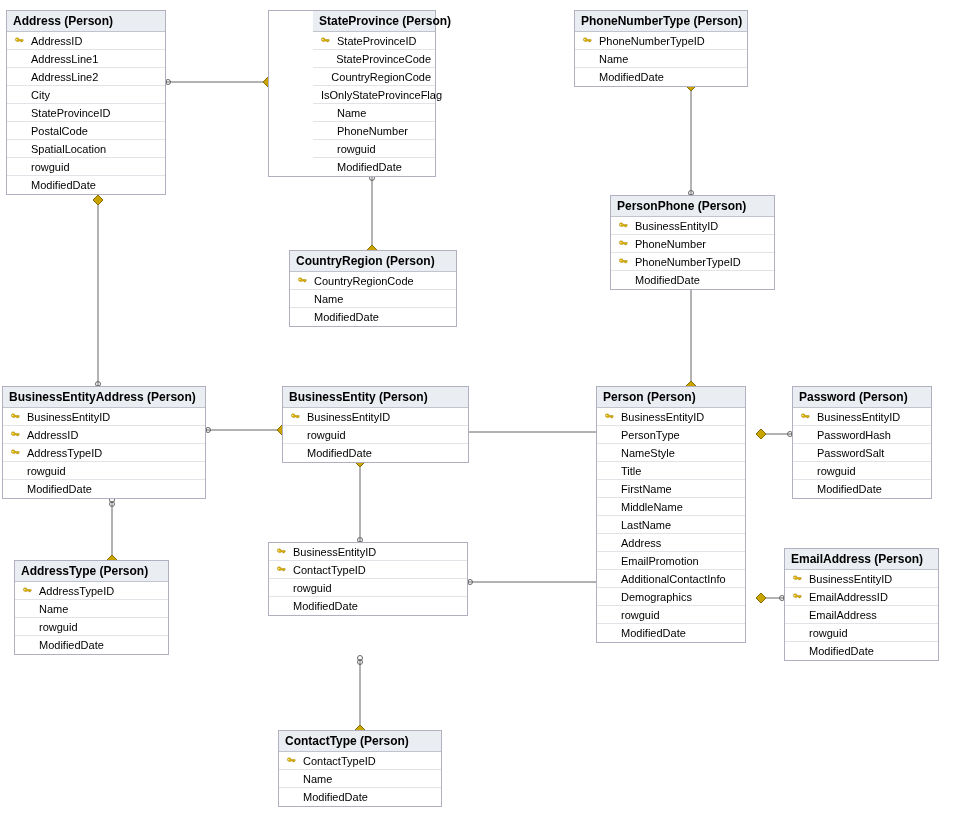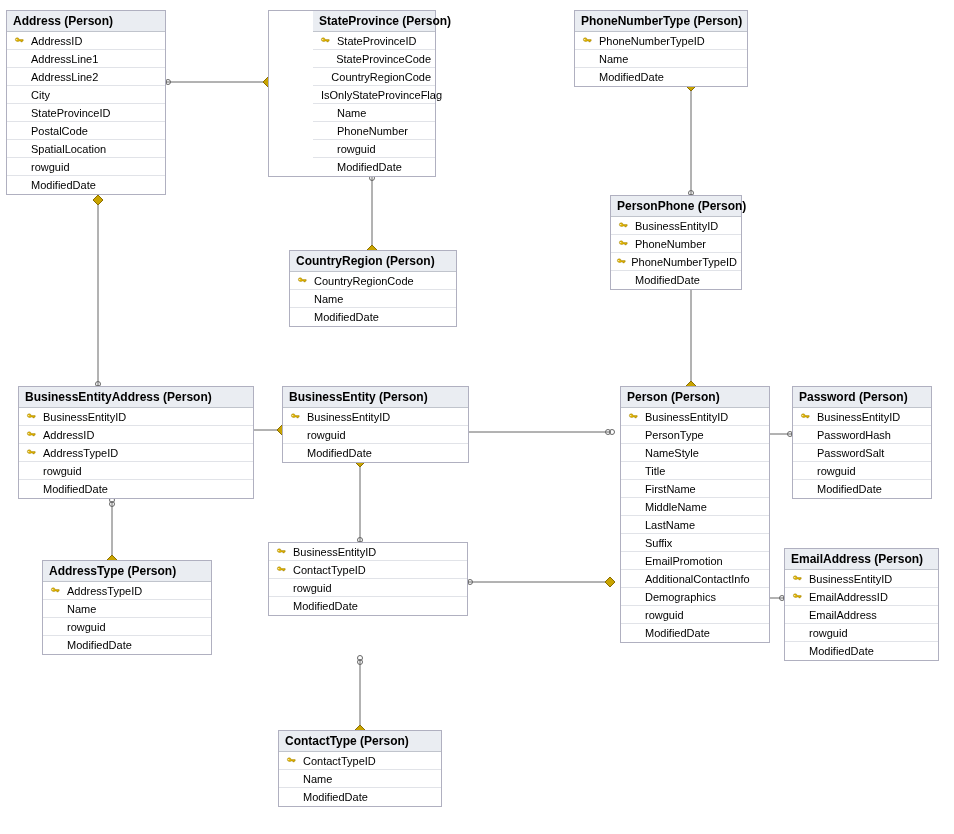--- a/index.html
+++ b/index.html
@@ -194,21 +194,21 @@
     </div>
     <div class="row">
       <span class="key-cell"></span>
       <span class="col-name">Name</span>
     </div>
     <div class="row">
       <span class="key-cell"></span>
       <span class="col-name">ModifiedDate</span>
     </div>
   </div>
-<div class="table" style="left:610px; top:195px; width:132px;">
+<div class="table" style="left:610px; top:195px; width:165px;">
     <div class="table-header">PersonPhone (Person)</div>
     <div class="row">
       <span class="key-cell">
         <svg class="icon-key" viewBox="0 0 24 24">
           <path fill="#e1b400" stroke="#9a7b00" stroke-width="1" d="M7 14a4 4 0 1 1 4-4l9 0 0 3-2 0 0 2-3 0 0-2-4 0a4 4 0 0 1-4 1z"></path>
           <circle cx="6" cy="10" r="1.2" fill="#fff"></circle>
         </svg>
       </span>
       <span class="col-name">BusinessEntityID</span>
     </div>
@@ -248,21 +248,21 @@
     </div>
     <div class="row">
       <span class="key-cell"></span>
       <span class="col-name">Name</span>
     </div>
     <div class="row">
       <span class="key-cell"></span>
       <span class="col-name">ModifiedDate</span>
     </div>
   </div>
-<div class="table" style="left:2px; top:386px; width:236px;margin-left:16px;">
+<div class="table" style="left:2px; top:386px; width:204px;">
     <div class="table-header">BusinessEntityAddress (Person)</div>
     <div class="row">
       <span class="key-cell">
         <svg class="icon-key" viewBox="0 0 24 24">
           <path fill="#e1b400" stroke="#9a7b00" stroke-width="1" d="M7 14a4 4 0 1 1 4-4l9 0 0 3-2 0 0 2-3 0 0-2-4 0a4 4 0 0 1-4 1z"></path>
           <circle cx="6" cy="10" r="1.2" fill="#fff"></circle>
         </svg>
       </span>
       <span class="col-name">BusinessEntityID</span>
     </div>
@@ -306,21 +306,21 @@
     </div>
     <div class="row">
       <span class="key-cell"></span>
       <span class="col-name">rowguid</span>
     </div>
     <div class="row">
       <span class="key-cell"></span>
       <span class="col-name">ModifiedDate</span>
     </div>
   </div>
-<div class="table" style="left:620px; top:386px; width:150px;">
+<div class="table" style="left:596px; top:386px; width:150px;">
     <div class="table-header">Person (Person)</div>
     <div class="row">
       <span class="key-cell">
         <svg class="icon-key" viewBox="0 0 24 24">
           <path fill="#e1b400" stroke="#9a7b00" stroke-width="1" d="M7 14a4 4 0 1 1 4-4l9 0 0 3-2 0 0 2-3 0 0-2-4 0a4 4 0 0 1-4 1z"></path>
           <circle cx="6" cy="10" r="1.2" fill="#fff"></circle>
         </svg>
       </span>
       <span class="col-name">BusinessEntityID</span>
     </div>
@@ -343,21 +343,21 @@
     <div class="row">
       <span class="key-cell"></span>
       <span class="col-name">MiddleName</span>
     </div>
     <div class="row">
       <span class="key-cell"></span>
       <span class="col-name">LastName</span>
     </div>
     <div class="row">
       <span class="key-cell"></span>
-      <span class="col-name">Suffix</span>
+      <span class="col-name">Address</span>
     </div>
     <div class="row">
       <span class="key-cell"></span>
       <span class="col-name">EmailPromotion</span>
     </div>
     <div class="row">
       <span class="key-cell"></span>
       <span class="col-name">AdditionalContactInfo</span>
     </div>
     <div class="row">
@@ -394,21 +394,21 @@
     </div>
     <div class="row">
       <span class="key-cell"></span>
       <span class="col-name">rowguid</span>
     </div>
     <div class="row">
       <span class="key-cell"></span>
       <span class="col-name">ModifiedDate</span>
     </div>
   </div>
-<div class="table" style="left:14px; top:560px; width:170px;margin-left:28px;">
+<div class="table" style="left:14px; top:560px; width:155px;">
     <div class="table-header">AddressType (Person)</div>
     <div class="row">
       <span class="key-cell">
         <svg class="icon-key" viewBox="0 0 24 24">
           <path fill="#e1b400" stroke="#9a7b00" stroke-width="1" d="M7 14a4 4 0 1 1 4-4l9 0 0 3-2 0 0 2-3 0 0-2-4 0a4 4 0 0 1-4 1z"></path>
           <circle cx="6" cy="10" r="1.2" fill="#fff"></circle>
         </svg>
       </span>
       <span class="col-name">AddressTypeID</span>
     </div>

